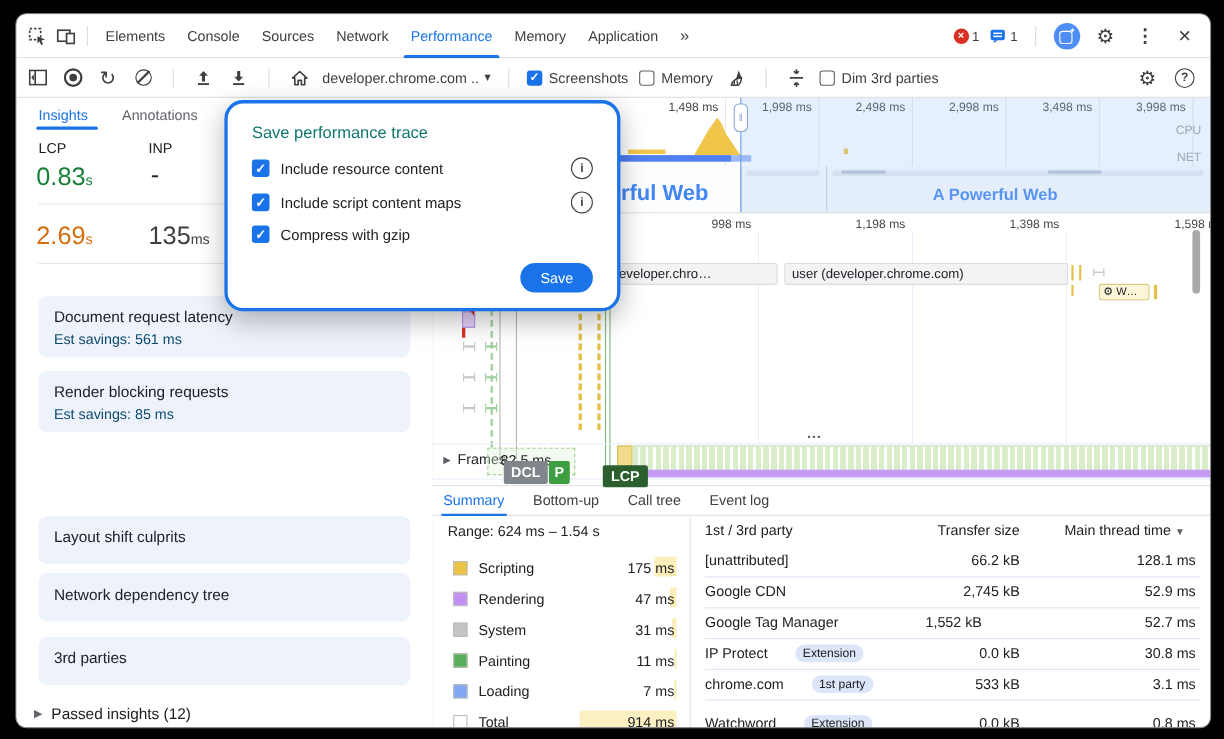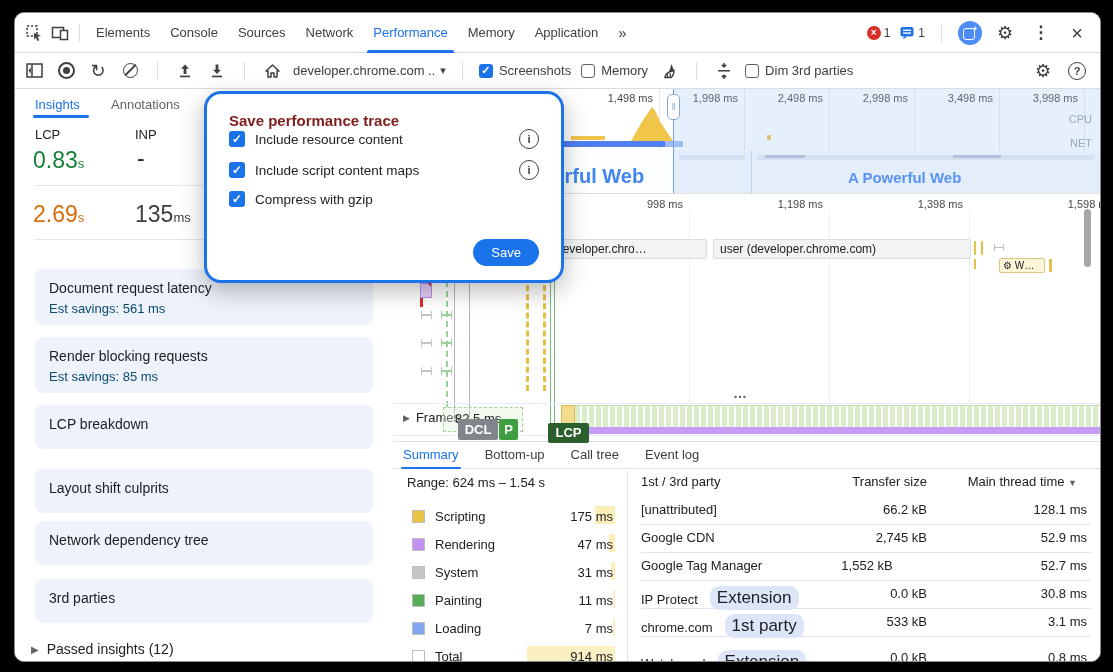--- a/index.html
+++ b/index.html
@@ -68,26 +68,26 @@
     padding-left:10px;border-top:1px solid #e0e0e0;border-bottom:1px solid #e0e0e0;background:#fff;box-sizing:border-box;}
   .btab{position:relative;font-size:13px;color:#3c4043;height:28px;line-height:28px;}
   .btab.active{color:#1a73e8;}
   .btab.active .underline{position:absolute;left:-2px;right:-2px;bottom:0;height:2.5px;background:#1a73e8;border-radius:2px;}
   .legend-label{position:absolute;left:42px;font-size:13px;color:#202124;}
   .legend-swatch{position:absolute;left:19px;width:13px;height:13px;border:1px solid #bdbdbd;box-sizing:border-box;}
   .legend-value{position:absolute;left:120px;width:100px;text-align:right;font-size:13px;color:#202124;z-index:2;}
   .legend-hl{position:absolute;height:18px;background:#fbeeb8;z-index:1;}
   .tcell{position:absolute;font-size:13px;color:#202124;white-space:nowrap;}
   .tr-sep{position:absolute;left:248px;width:450px;height:1px;background:#dde6f2;}
-  .pillbadge{display:inline-block;background:#dde6f8;color:#202124;font-size:17px;border-radius:9px;
-    padding:2px 7px;margin-left:12px;vertical-align:1px;}
+  .pillbadge{display:inline-block;background:#dde6f8;color:#202124;font-size:11px;border-radius:9px;
+    padding:2px 7px;margin-left:25px;vertical-align:1px;}
   
   #dialog{position:absolute;left:189px;top:78px;width:360px;height:192px;background:#fff;z-index:50;
     border:3.5px solid #1a73e8;border-radius:17px;box-shadow:0 8px 24px rgba(0,0,0,.28);box-sizing:border-box;padding:18px 22px;}
-  .dlg-title{font-size:15px;font-weight:bold;color:#7f1d1d;}
+  .dlg-title{font-size:15px;font-weight:normal;color:#0f766e;margin-bottom:14px;}
   .dlg-row{display:flex;align-items:center;gap:10px;margin-bottom:11px;font-size:13.5px;color:#202124;}
   .cb16{width:16px;height:16px;border-radius:3px;background:#1a73e8;color:#fff;display:flex;align-items:center;
     justify-content:center;font-size:12px;font-weight:bold;flex:0 0 auto;}
   .info-circle{margin-left:auto;width:18px;height:18px;border:1.5px solid #3c4043;border-radius:50%;
     display:flex;align-items:center;justify-content:center;font-size:11px;font-weight:bold;color:#3c4043;flex:0 0 auto;}
   .save-btn{position:absolute;right:22px;bottom:14px;background:#1a73e8;color:#fff;border:none;
     font-size:13px;font-family:"Liberation Sans",sans-serif;padding:6px 18px;border-radius:15px;}
 </style>
 </head>
 <body>
@@ -253,23 +253,20 @@
     <div class="a hdiv" style="left:20px;top:150px;width:336px;"></div>
 
     <div class="card" style="top:180px;height:56px;">
       <div class="card-title">Document request latency</div>
       <div class="card-savings">Est savings: 561 ms</div>
     </div>
     <div class="card" style="top:248px;height:56px;">
       <div class="card-title">Render blocking requests</div>
       <div class="card-savings">Est savings: 85 ms</div>
     </div>
-    <div class="card" style="top:316px;height:44px;">
-      <div class="card-title">LCP breakdown</div>
-    </div>
     <div class="card" style="top:380px;height:44px;">
       <div class="card-title">Layout shift culprits</div>
     </div>
     <div class="card" style="top:432px;height:44px;">
       <div class="card-title">Network dependency tree</div>
     </div>
     <div class="card" style="top:490px;height:44px;">
       <div class="card-title">3rd parties</div>
     </div>
     <div class="a" style="left:16px;top:552px;font-size:14px;color:#202124;display:flex;align-items:center;gap:8px;">

